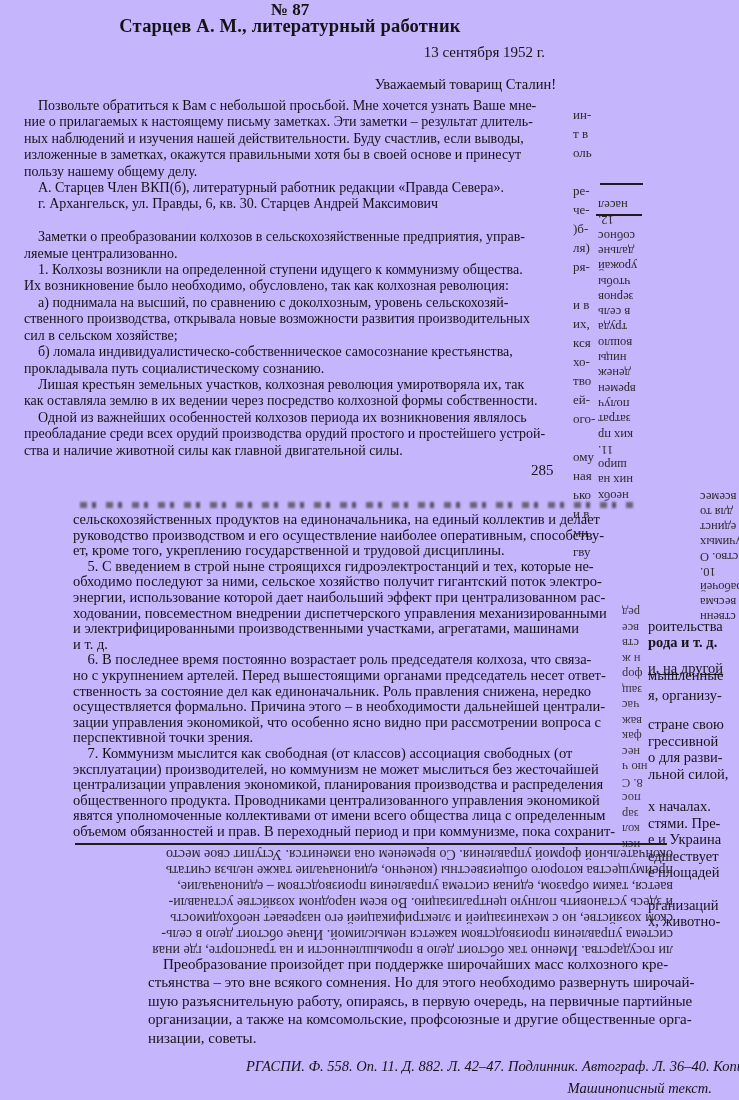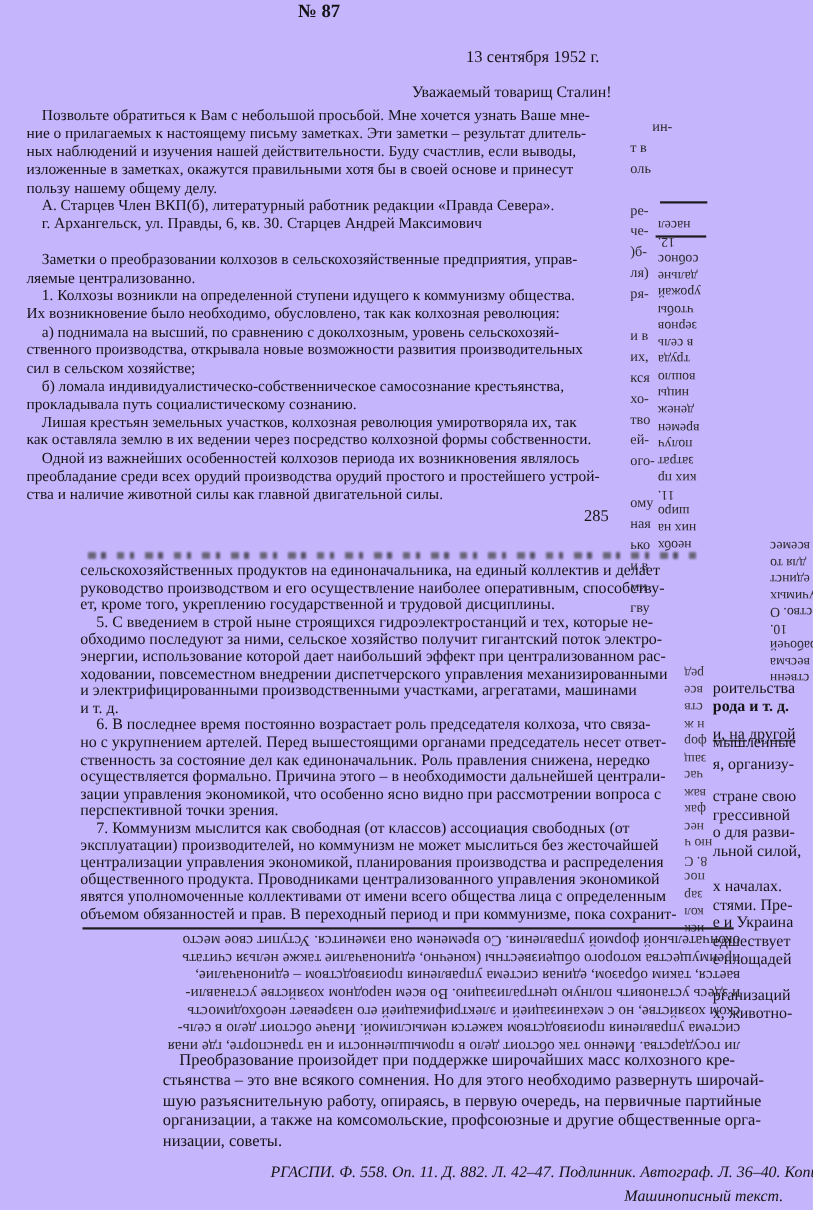--- a/index.html
+++ b/index.html
@@ -38,20 +38,21 @@
   .mark-line{background:#1c1c1c;height:1.5px;}
   #underline-1{left:596px;top:214px;width:46px;}
   #underline-2{left:600px;top:183px;width:43px;}
 </style>
 </head>
 <body>
 
 <div id="scan">
 
   <div id="doc-number" class="abs">№ 87</div>
+  <div id="doc-title" class="abs">Старцев А. М., литературный работник</div>
   <div id="doc-date" class="abs">13 сентября 1952 г.</div>
   <div id="salutation" class="abs">Уважаемый товарищ Сталин!</div>
   <div id="body-main" class="abs pre"> Позвольте обратиться к Вам с небольшой просьбой. Мне хочется узнать Ваше мне-
 ние о прилагаемых к настоящему письму заметках. Эти заметки – результат длитель-
 ных наблюдений и изучения нашей действительности. Буду счастлив, если выводы,
 изложенные в заметках, окажутся правильными хотя бы в своей основе и принесут
 пользу нашему общему делу.
  А. Старцев Член ВКП(б), литературный работник редакции «Правда Севера».
  г. Архангельск, ул. Правды, 6, кв. 30. Старцев Андрей Максимович
 
@@ -65,21 +66,21 @@
  б) ломала индивидуалистическо-собственническое самосознание крестьянства,
 прокладывала путь социалистическому сознанию.
  Лишая крестьян земельных участков, колхозная революция умиротворяла их, так
 как оставляла землю в их ведении через посредство колхозной формы собственности.
  Одной из важнейших особенностей колхозов периода их возникновения являлось
 преобладание среди всех орудий производства орудий простого и простейшего устрой-
 ства и наличие животной силы как главной двигательной силы.</div>
   <div id="page-number" class="abs">285</div>
 
   <div id="margin-upright" class="frag-col">
-      <span class="frag" style="top: 107px; margin-left: 20px;">ин-</span>
+      <span class="frag" style="top: 107px;">ин-</span>
       <span class="frag" style="top: 126px;">т в</span>
       <span class="frag" style="top: 145px;">оль</span>
       <span class="frag" style="top: 183px;">ре-</span>
       <span class="frag" style="top: 202px;">че-</span>
       <span class="frag" style="top: 221px;">)б-</span>
       <span class="frag" style="top: 240px;">ля)</span>
       <span class="frag" style="top: 259px;">ря-</span>
       <span class="frag" style="top: 297px;">и в</span>
       <span class="frag" style="top: 316px;">их,</span>
       <span class="frag" style="top: 335px;">кся</span>

